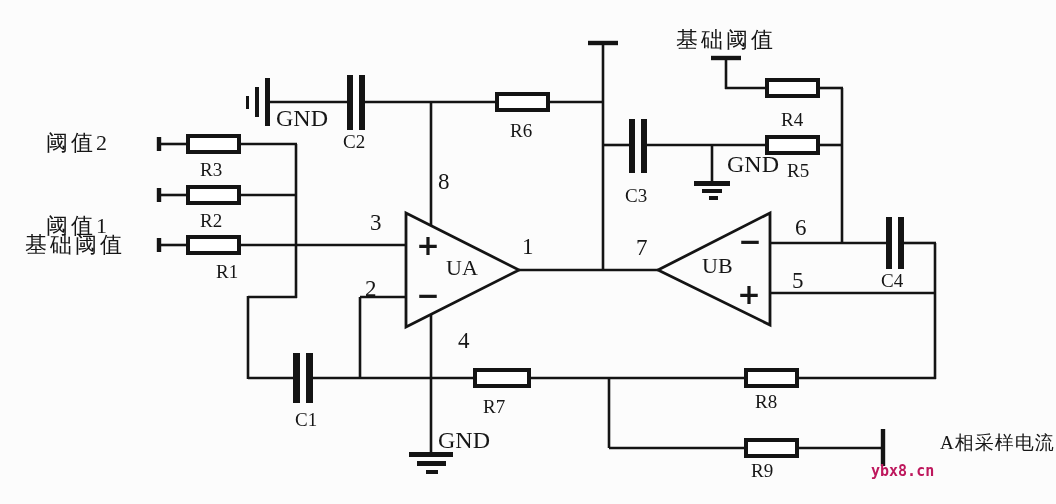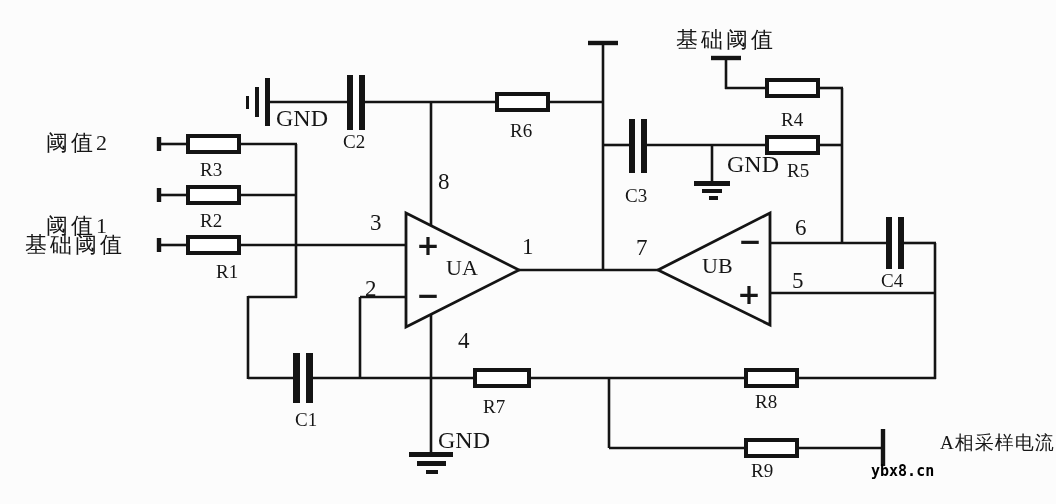--- a/index.html
+++ b/index.html
@@ -20,21 +20,21 @@
   .lbl{position:absolute;white-space:nowrap;line-height:1.1;}
   .cn{font-size:22px;letter-spacing:3px;}
   .cn-sm{font-size:19px;letter-spacing:1px;}
   .ref{font-size:19px;}
   .pin{font-size:23px;}
   .gndl{font-size:24px;text-align:center;}
   .uname{font-size:22px;}
   .sign{position:absolute;width:32px;height:34px;line-height:34px;text-align:center;
         font-family:"DejaVu Sans",sans-serif;font-size:28px;font-weight:bold;}
   .wm{position:absolute;font-family:"DejaVu Sans Mono",monospace;
-      font-weight:bold;font-size:15px;color:#000000;}
+      font-weight:bold;font-size:15px;color:#be185d;}
 </style>
 </head>
 <body>
 
 <div id="stage">
 
   <svg id="schematic-svg" width="1056" height="504" viewBox="0 0 1056 504">
 
     <g>
       <rect class="plate" x="265" y="78" width="5" height="48"></rect>

